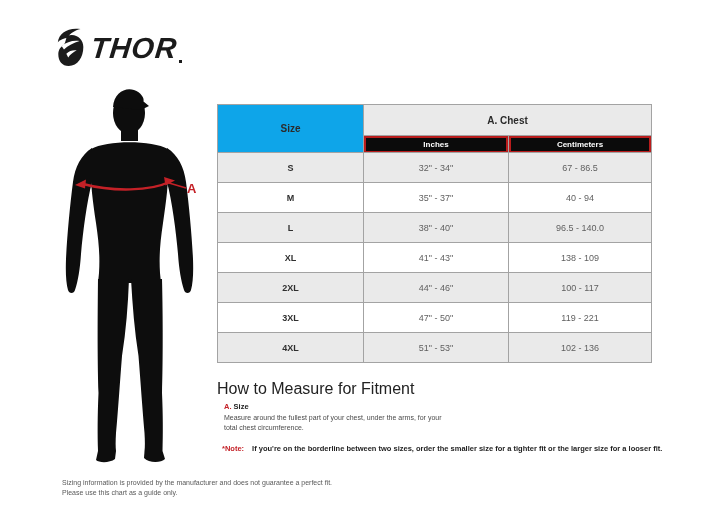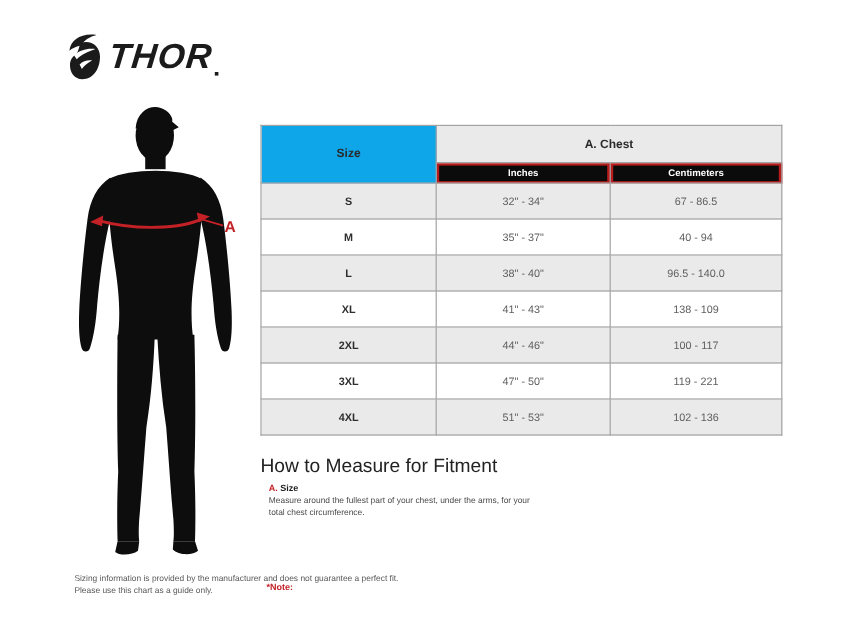--- a/index.html
+++ b/index.html
@@ -52,21 +52,21 @@
 
   
   .measure-heading {
     position:absolute; left:217px; top:380px; font-size:16px; font-weight:normal; color:#222;
   }
   .measure-item { position:absolute; left:224px; top:402px; width:240px; }
   .measure-label { font-size:7.5px; font-weight:bold; color:#1d1d1d; }
   .measure-label .letter { color:#c42127; }
   .measure-desc { font-size:7px; color:#4a4a4a; line-height:1.45; margin-top:2px; width:232px; }
 
-  .note-line { position:absolute; left:222px; top:485px; display:flex; gap:8px; width:470px;text-align:right; }
+  .note-line { position:absolute; left:222px; top:444px; display:flex; gap:8px; width:470px;text-align:right; }
   .note-label { font-size:7.5px; font-weight:bold; color:#c42127; white-space:nowrap; }
   .note-text  { font-size:7.5px; font-weight:bold; color:#1d1d1d; }
 
   .footer-note { position:absolute; left:62px; top:478px; width:300px;
     font-size:7px; color:#595959; line-height:1.4; }
 </style>
 </head>
 <body>
 
 <div class="page">
@@ -169,20 +169,21 @@
   <div class="measure-item">
     <div class="measure-label">
       <span class="letter">A.</span>
       <span>Size</span>
     </div>
     <div class="measure-desc">Measure around the fullest part of your chest, under the arms, for your total chest circumference.</div>
   </div>
 
   <div class="note-line">
     <span class="note-label">*Note:</span>
+    <span class="note-text">If you're on the borderline between two sizes, order the smaller size for a tighter fit or the larger size for a looser fit.</span>
   </div>
 
   <div class="footer-note">
     <div>Sizing information is provided by the manufacturer and does not guarantee a perfect fit.</div>
     <div>Please use this chart as a guide only.</div>
   </div>
 
 </div>
 
 </body></html>

